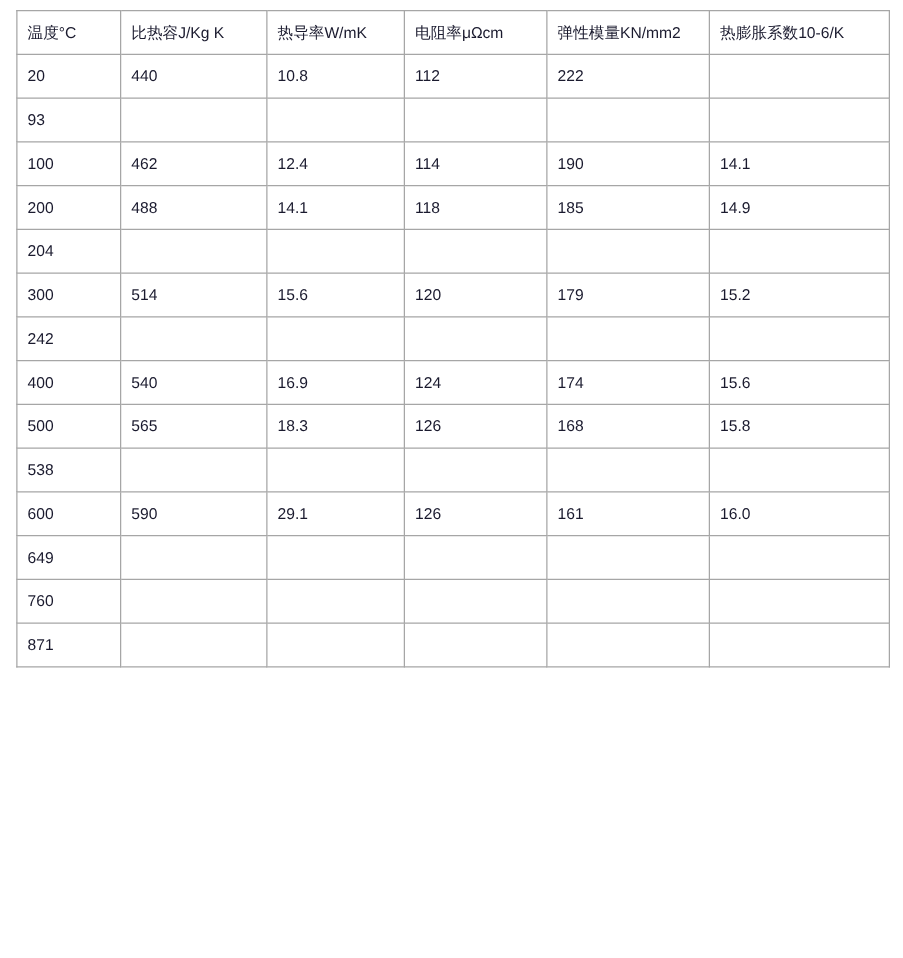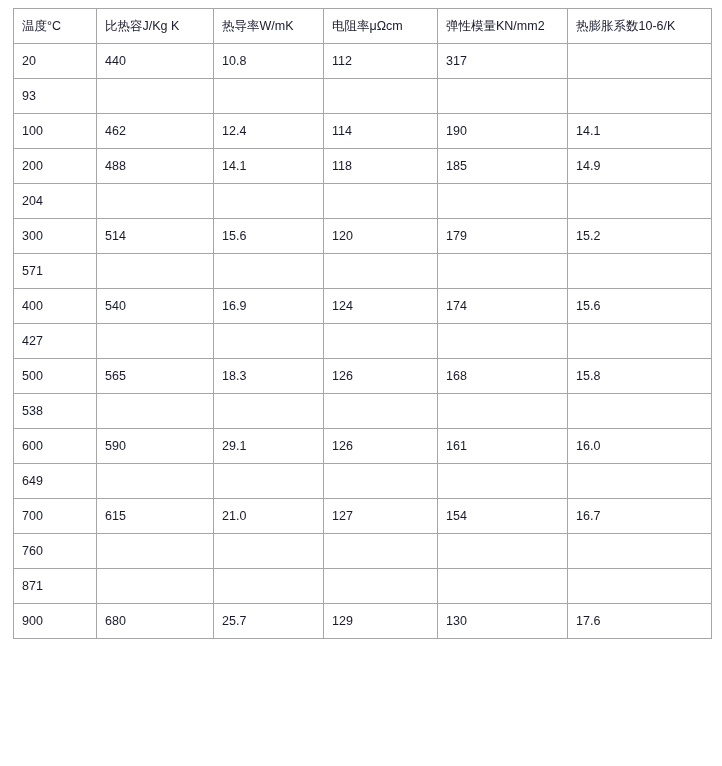--- a/index.html
+++ b/index.html
@@ -76,21 +76,21 @@
           <th>弹性模量KN/mm2</th>
           <th>热膨胀系数10-6/K</th>
         </tr>
     </thead>
     <tbody id="body-rows">
         <tr>
           <td>20</td>
           <td>440</td>
           <td>10.8</td>
           <td>112</td>
-          <td>317</td>
+          <td>222</td>
           <td class="empty-cell"></td>
         </tr>
         <tr>
           <td>93</td>
           <td class="empty-cell"></td>
           <td class="empty-cell"></td>
           <td class="empty-cell"></td>
           <td class="empty-cell"></td>
           <td class="empty-cell"></td>
         </tr>
@@ -120,42 +120,34 @@
         </tr>
         <tr>
           <td>300</td>
           <td>514</td>
           <td>15.6</td>
           <td>120</td>
           <td>179</td>
           <td>15.2</td>
         </tr>
         <tr>
-          <td>571</td>
+          <td>242</td>
           <td class="empty-cell"></td>
           <td class="empty-cell"></td>
           <td class="empty-cell"></td>
           <td class="empty-cell"></td>
           <td class="empty-cell"></td>
         </tr>
         <tr>
           <td>400</td>
           <td>540</td>
           <td>16.9</td>
           <td>124</td>
           <td>174</td>
           <td>15.6</td>
-        </tr>
-        <tr>
-          <td>427</td>
-          <td class="empty-cell"></td>
-          <td class="empty-cell"></td>
-          <td class="empty-cell"></td>
-          <td class="empty-cell"></td>
-          <td class="empty-cell"></td>
         </tr>
         <tr>
           <td>500</td>
           <td>565</td>
           <td>18.3</td>
           <td>126</td>
           <td>168</td>
           <td>15.8</td>
         </tr>
         <tr>
@@ -176,46 +168,30 @@
         </tr>
         <tr>
           <td>649</td>
           <td class="empty-cell"></td>
           <td class="empty-cell"></td>
           <td class="empty-cell"></td>
           <td class="empty-cell"></td>
           <td class="empty-cell"></td>
         </tr>
         <tr>
-          <td>700</td>
-          <td>615</td>
-          <td>21.0</td>
-          <td>127</td>
-          <td>154</td>
-          <td>16.7</td>
-        </tr>
-        <tr>
           <td>760</td>
           <td class="empty-cell"></td>
           <td class="empty-cell"></td>
           <td class="empty-cell"></td>
           <td class="empty-cell"></td>
           <td class="empty-cell"></td>
         </tr>
         <tr>
           <td>871</td>
           <td class="empty-cell"></td>
           <td class="empty-cell"></td>
           <td class="empty-cell"></td>
           <td class="empty-cell"></td>
           <td class="empty-cell"></td>
         </tr>
-        <tr>
-          <td>900</td>
-          <td>680</td>
-          <td>25.7</td>
-          <td>129</td>
-          <td>130</td>
-          <td>17.6</td>
-        </tr>
       </tbody>
   </table>
 </div>
 
 </body></html>

